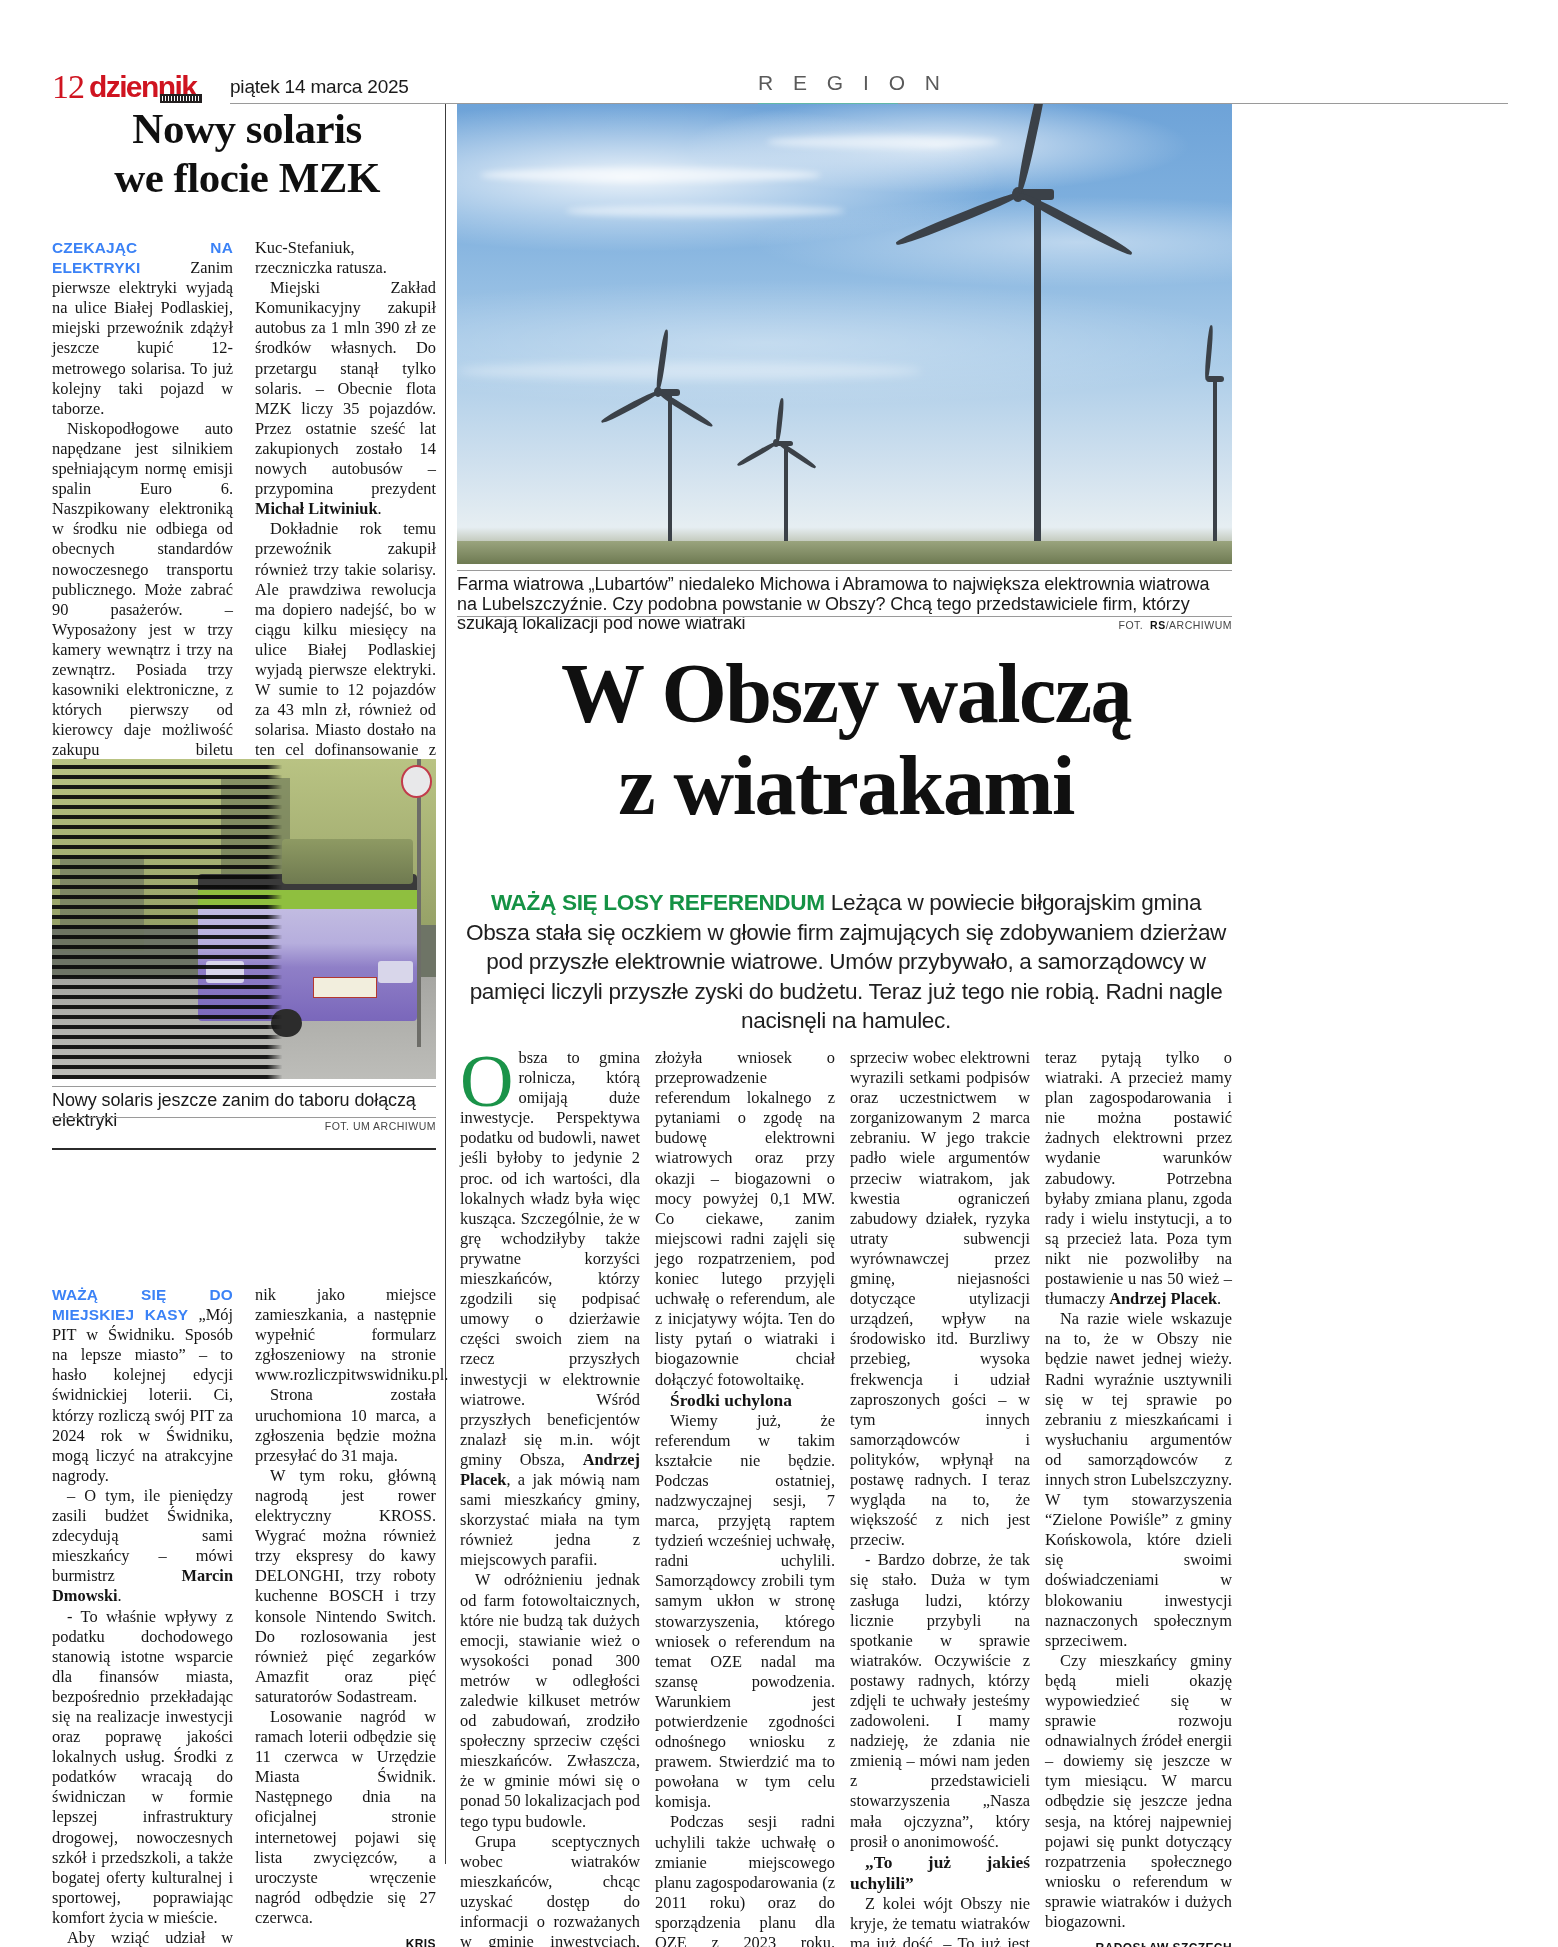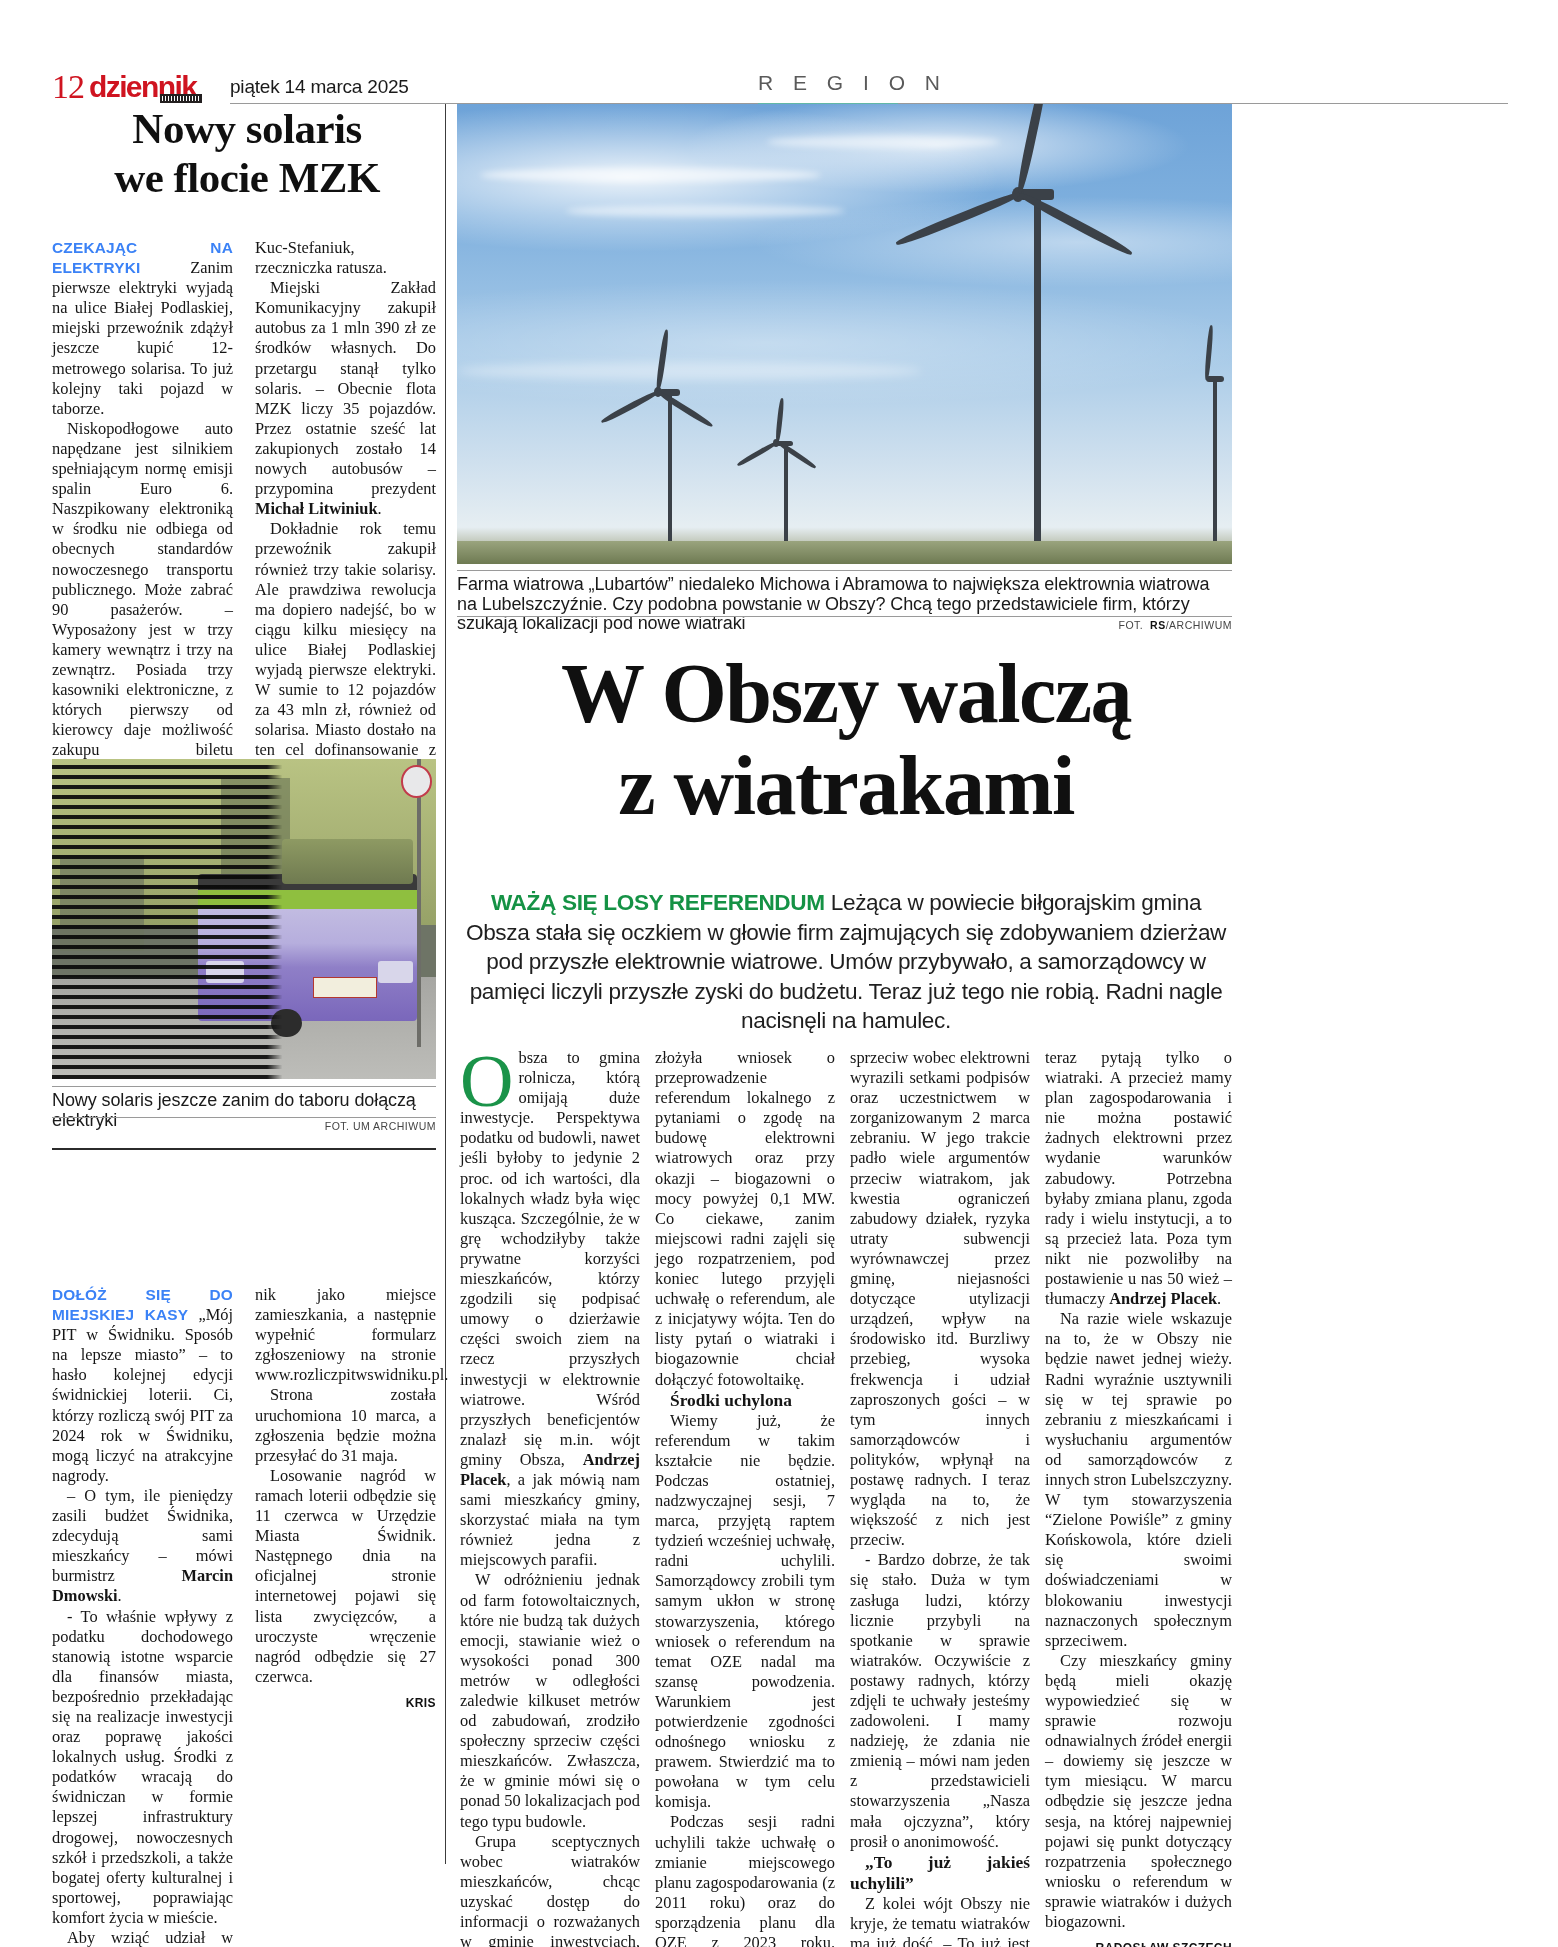--- a/index.html
+++ b/index.html
@@ -152,28 +152,29 @@
   <div class="thinrule" style="left:52px;top:1117px;width:384px;"></div>
   <div class="credit" style="left:52px;top:1120px;width:384px;">
     <span>FOT.</span>
     <span>UM ARCHIWUM</span>
   </div>
 
   <div class="hrule" style="left:52px;top:1148px;width:384px;height:2px;background:#2b2b2b;"></div>
 
 
   <div class="col" id="pit-c1" style="left:52px;top:1285px;width:181px;height:600px;">
-      <p class="first"><span class="lead-in">DOŁÓŻ SIĘ DO MIEJSKIEJ KASY</span> „Mój PIT w Świdniku. Sposób na lepsze miasto” – to hasło kolejnej edycji świdnickiej loterii. Ci, którzy rozliczą swój PIT za 2024 rok w Świdniku, mogą liczyć na atrakcyjne nagrody.</p>
+      <p class="first"><span class="lead-in">WAŻĄ SIĘ DO MIEJSKIEJ KASY</span> „Mój PIT w Świdniku. Sposób na lepsze miasto” – to hasło kolejnej edycji świdnickiej loterii. Ci, którzy rozliczą swój PIT za 2024 rok w Świdniku, mogą liczyć na atrakcyjne nagrody.</p>
       <p class="">– O tym, ile pieniędzy zasili budżet Świdnika, zdecydują sami mieszkańcy – mówi burmistrz <b class="nm">Marcin Dmowski</b>.</p>
       <p class="">- To właśnie wpływy z podatku dochodowego stanowią istotne wsparcie dla finansów miasta, bezpośrednio przekładając się na realizacje inwestycji oraz poprawę jakości lokalnych usług. Środki z podatków wracają do świdniczan w formie lepszej infrastruktury drogowej, nowoczesnych szkół i przedszkoli, a także bogatej oferty kulturalnej i sportowej, poprawiając komfort życia w mieście.</p>
       <p class="">Aby wziąć udział w zabawie, wystarczy w deklaracji PIT za 2024 r. wskazać Świd-</p>
     </div>
   <div class="col" id="pit-c2" style="left:255px;top:1285px;width:181px;height:600px;">
       <p class="first">nik jako miejsce zamieszkania, a następnie wypełnić formularz zgłoszeniowy na stronie www.rozliczpitwswidniku.pl.</p>
       <p class="">Strona została uruchomiona 10 marca, a zgłoszenia będzie można przesyłać do 31 maja.</p>
+      <p class="">W tym roku, główną nagrodą jest rower elektryczny KROSS. Wygrać można również trzy ekspresy do kawy DELONGHI, trzy roboty kuchenne BOSCH i trzy konsole Nintendo Switch. Do rozlosowania jest również pięć zegarków Amazfit oraz pięć saturatorów Sodastream.</p>
       <p class="">Losowanie nagród w ramach loterii odbędzie się 11 czerwca w Urzędzie Miasta Świdnik. Następnego dnia na oficjalnej stronie internetowej pojawi się lista zwycięzców, a uroczyste wręczenie nagród odbędzie się 27 czerwca.</p>
       <span class="sig">KRIS</span>
     </div>
 
   <div class="photo sky" style="left:457px;top:104px;width:775px;height:460px;">
 
       <div style="position:absolute;left:3%;top:14%;width:44%;height:3%;background:rgba(255,255,255,.6);border-radius:50%;filter:blur(3px);"></div>
       <div style="position:absolute;left:14%;top:22%;width:36%;height:2.5%;background:rgba(255,255,255,.5);border-radius:50%;filter:blur(3px);"></div>
       <div style="position:absolute;left:40%;top:7%;width:30%;height:2.5%;background:rgba(255,255,255,.5);border-radius:50%;filter:blur(3px);"></div>
       <div style="position:absolute;left:0%;top:56%;width:60%;height:4%;background:rgba(255,255,255,.35);border-radius:50%;filter:blur(5px);"></div>

